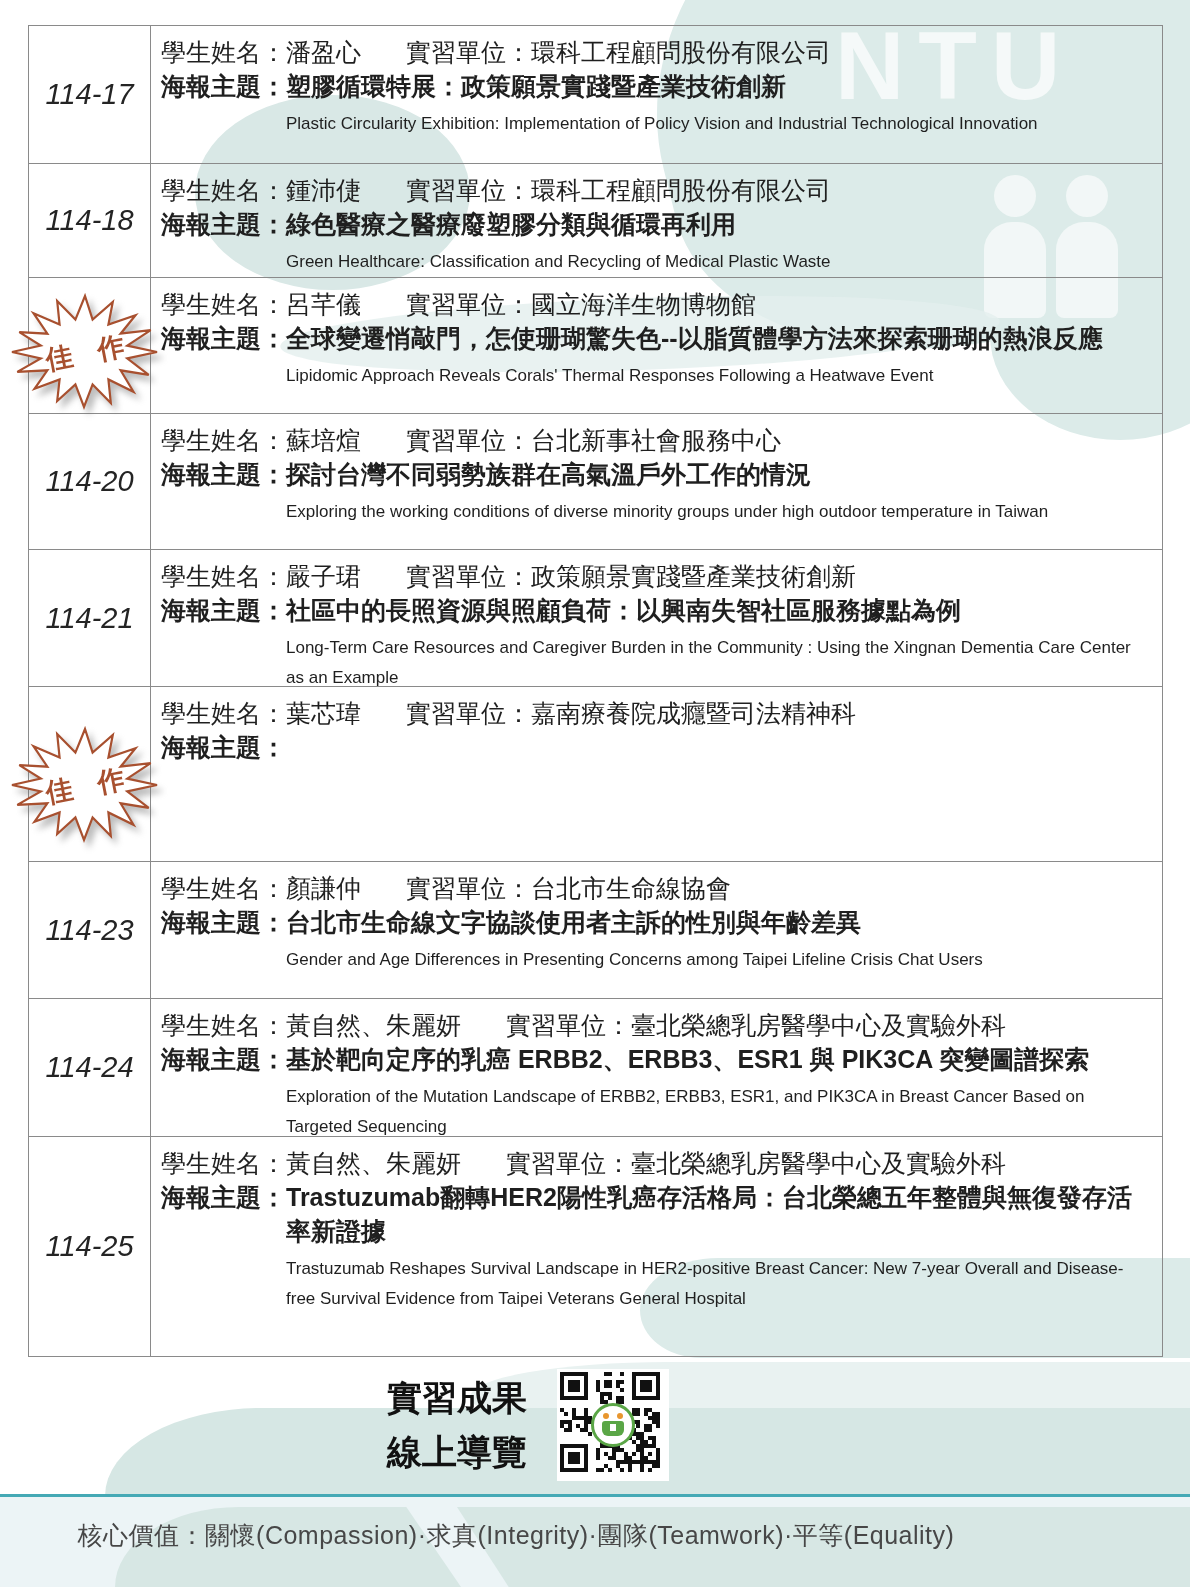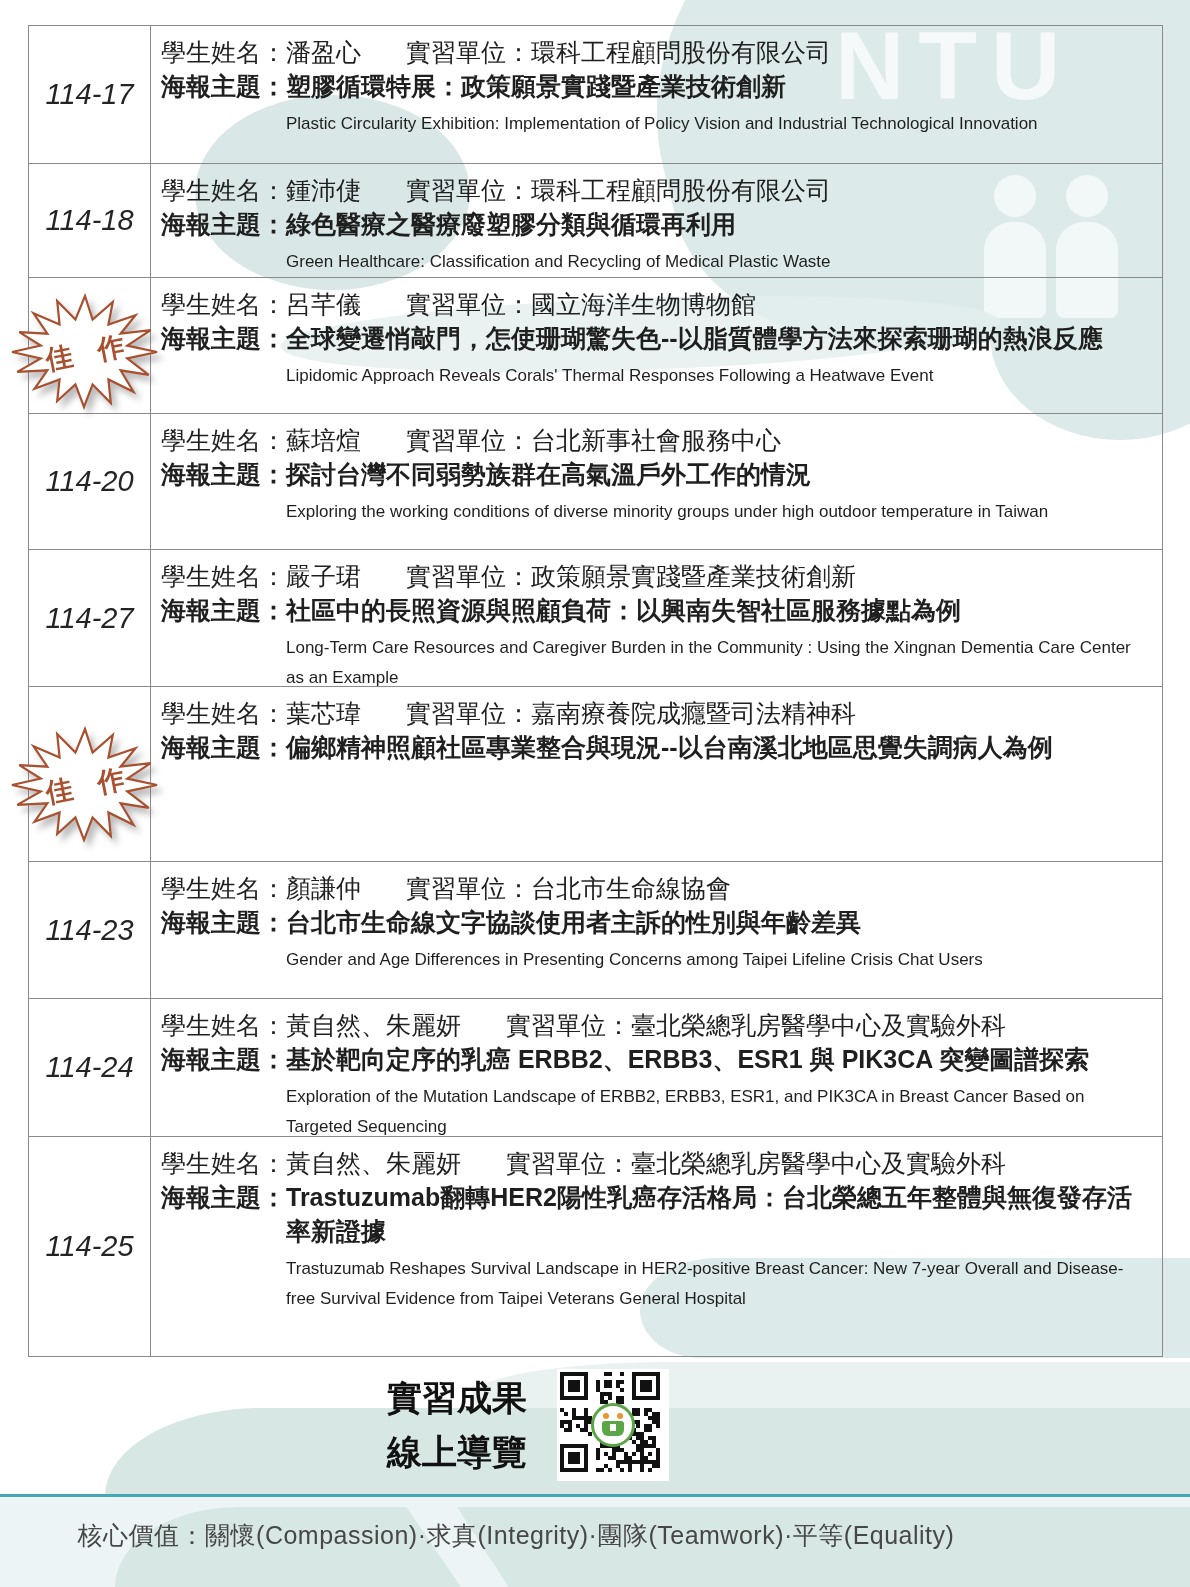--- a/index.html
+++ b/index.html
@@ -159,21 +159,21 @@
       <div class="line topic">
           <span class="lbl">海報主題：</span>
           <span class="val">探討台灣不同弱勢族群在高氣溫戶外工作的情況</span>
         </div>
       <div class="line en">Exploring the working conditions of diverse minority groups under high outdoor temperature in Taiwan</div>
     </div>
   </div>
 
   <div class="row" style="height:137px">
     <div class="cell-id">
-      <span class="pid">114-27</span>
+      <span class="pid">114-21</span>
     </div>
     <div class="cell-main">
       <div class="line"><span class="lbl">學生姓名：</span><span>嚴子珺</span><span class="lbl lbl2">實習單位：</span><span>政策願景實踐暨產業技術創新</span></div>
       <div class="line topic">
           <span class="lbl">海報主題：</span>
           <span class="val">社區中的長照資源與照顧負荷：以興南失智社區服務據點為例</span>
         </div>
       <div class="line en">Long-Term Care Resources and Caregiver Burden in the Community : Using the Xingnan Dementia Care Center as an Example</div>
     </div>
   </div>
@@ -184,21 +184,20 @@
         <svg width="152" height="122" viewBox="0 0 152 122">
           <polygon fill="#ffffff" stroke="#a8502f" stroke-width="2.2" stroke-linejoin="miter" points="148,60 118.2,66.4 139.7,82.9 111.6,78.3 124.5,99.8 99.4,87.4 101.8,111 83.6,92.4 75,115 66.4,92.4 48.2,109 50.6,87.4 25.5,96.8 38.4,78.3 8.3,79.9 31.8,66.4 3,60 31.8,53.6 10.3,40.1 38.4,41.7 24.5,21.2 50.6,32.6 48.2,9 66.4,27.6 76,4 83.6,27.6 103.8,10 99.4,32.6 126.5,23.2 111.6,41.7 141.7,38.1 118.2,53.6"></polygon>
         </svg>
         <span class="badge-text">佳 作</span>
       </div>
     </div>
     <div class="cell-main">
       <div class="line"><span class="lbl">學生姓名：</span><span>葉芯瑋</span><span class="lbl lbl2">實習單位：</span><span>嘉南療養院成癮暨司法精神科</span></div>
       <div class="line topic">
           <span class="lbl">海報主題：</span>
-          <span class="val">偏鄉精神照顧社區專業整合與現況--以台南溪北地區思覺失調病人為例</span>
         </div>
     </div>
   </div>
 
   <div class="row" style="height:137px">
     <div class="cell-id">
       <span class="pid">114-23</span>
     </div>
     <div class="cell-main">
       <div class="line"><span class="lbl">學生姓名：</span><span>顏謙仲</span><span class="lbl lbl2">實習單位：</span><span>台北市生命線協會</span></div>

